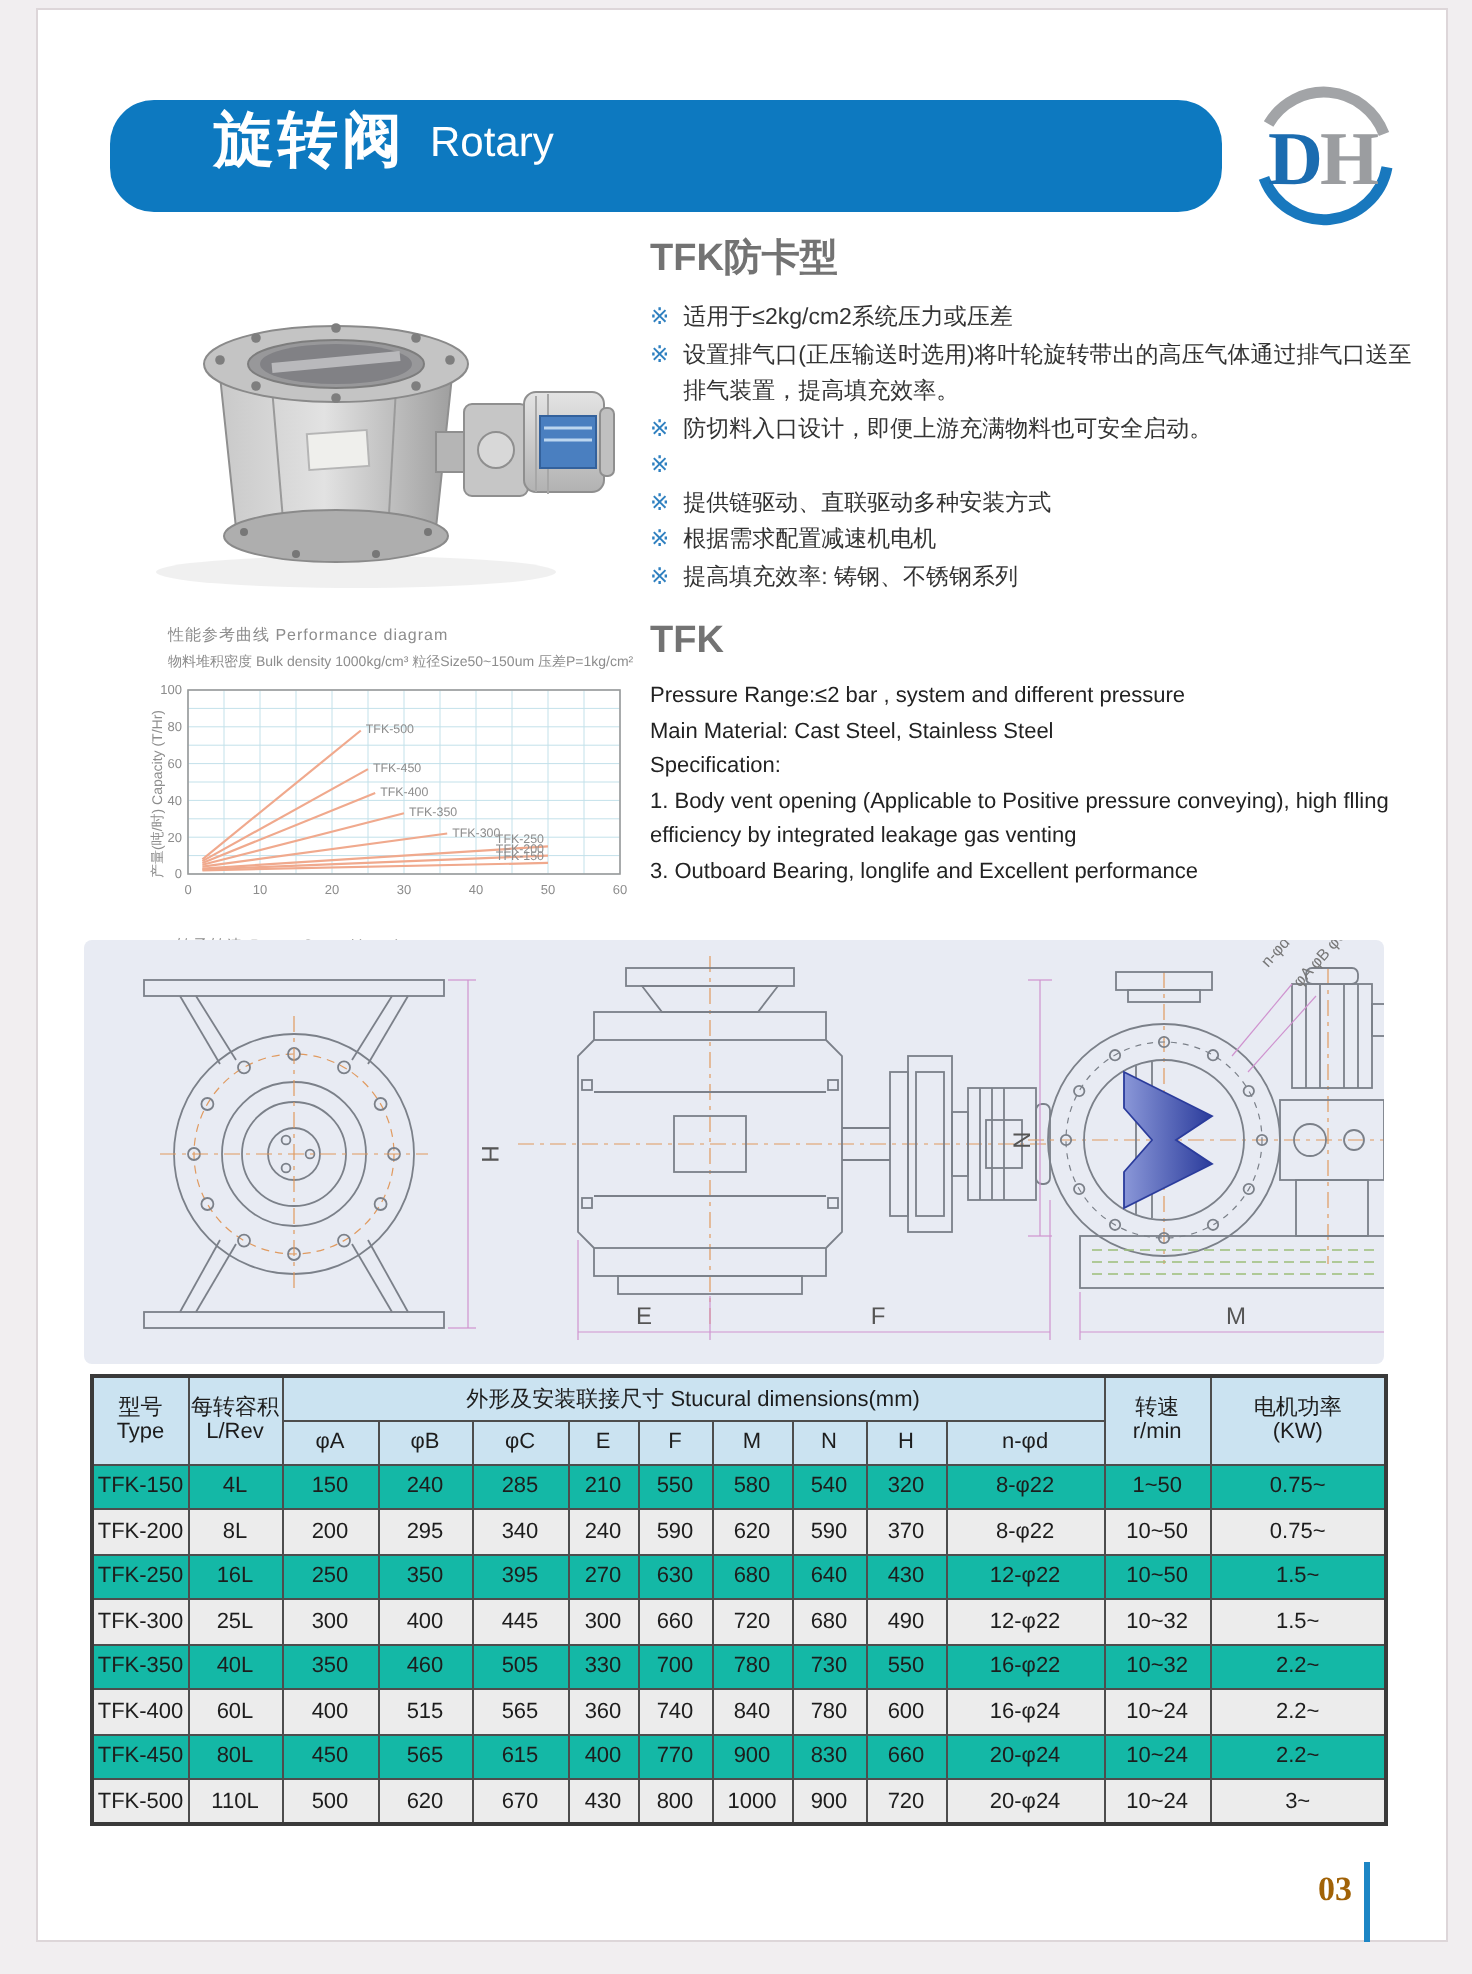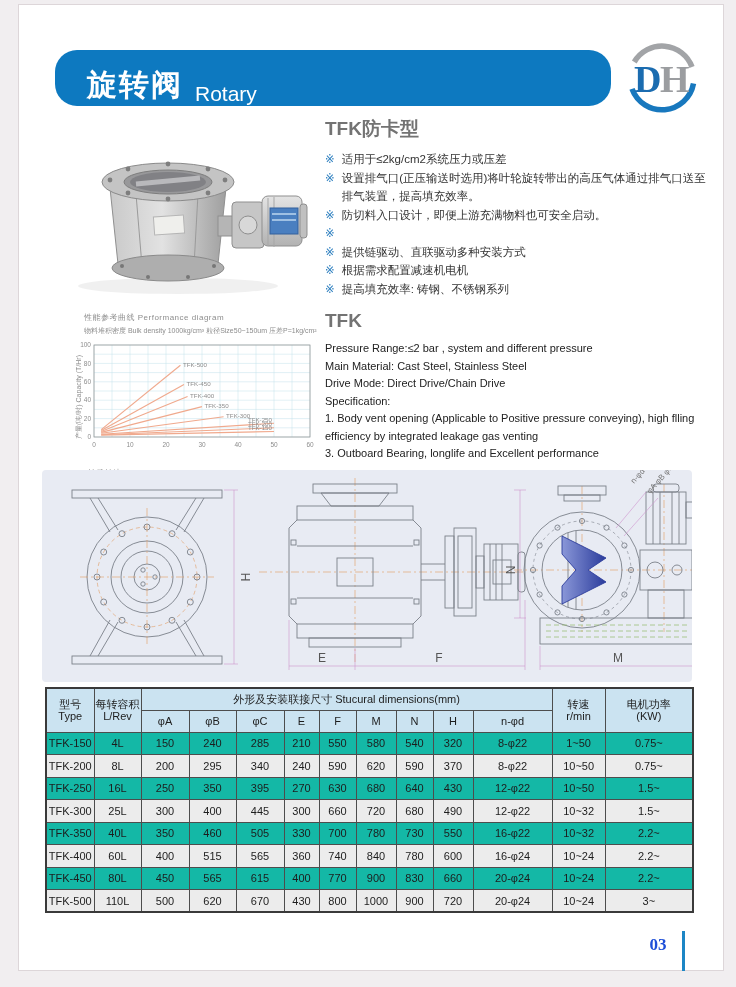--- a/index.html
+++ b/index.html
@@ -1,21 +1,21 @@
 <!DOCTYPE html>
 <html><head>
 <meta charset="utf-8">
 <style>
   *{margin:0;padding:0;box-sizing:border-box}
   html,body{width:736px;height:987px}
   body{position:relative;background:#f1eef0;font-family:"Liberation Sans","DejaVu Sans",sans-serif;overflow:hidden;color:#333}
   .page{position:absolute;left:18px;top:4px;width:706px;height:967px;background:#fff;border:1px solid #ddd6d9}
 
   
-  .banner{position:absolute;left:55px;top:50px;width:556px;height:56px;background:#0d79c0;border-radius:22px;display:flex;align-items:flex-end;padding-left:32px}
+  .banner{position:absolute;left:55px;top:50px;width:556px;height:56px;background:#0d79c0;border-radius:22px;display:flex;align-items:flex-start;padding-left:52px}
   .banner-cn{color:#fff;font-size:30px;font-weight:bold;letter-spacing:2px}
   .banner-en{color:#fff;font-size:21px;margin-left:12px;margin-top:10px}
   .logo{position:absolute;left:617px;top:38px;width:88px;height:80px}
 
   
   .photo{position:absolute;left:58px;top:136px;width:252px;height:164px}
 
   
   .right-col{position:absolute;left:325px;top:116px;width:385px}
   .sec-heading{color:#737373;font-size:19px;font-weight:bold;margin-bottom:8px}
@@ -41,21 +41,21 @@
   
   .table-wrap{position:absolute;left:45px;top:687px;width:647px}
   table.dims{border-collapse:collapse;width:647px;table-layout:fixed;font-size:11px;color:#1d1d1d;border:2px solid #3a3a3a;background:#14b8a6}
   table.dims th,table.dims td{border:1px solid #4d4d4d;text-align:center;font-weight:normal;padding:0}
   table.dims thead th{background:#cbe3f1;height:22px}
   table.dims thead .two-line{line-height:12.5px;font-size:11px}
   table.dims tbody tr{height:22.5px}
   table.dims tbody tr:nth-child(even) td{background:#ececec}
 
   
-  .page-num{position:absolute;left:640px;top:935px;width:36px;text-align:center;font-family:"Liberation Serif","DejaVu Serif",serif;font-weight:bold;font-size:17px;color:#1d4ed8}
+  .page-num{position:absolute;left:640px;top:935px;width:36px;text-align:right;font-family:"Liberation Serif","DejaVu Serif",serif;font-weight:bold;font-size:17px;color:#a16207}
   .footer-bar{position:absolute;left:682px;top:931px;width:3px;height:40px;background:#1d86c5}
 </style>
 </head>
 <body>
 
 <div class="page"></div>
 
 <div class="banner">
   <span class="banner-cn">旋转阀</span>
   <span class="banner-en">Rotary</span>
@@ -150,21 +150,20 @@
       <li>
         <span class="mark">※</span>
         <span>提高填充效率: 铸钢、不锈钢系列</span>
       </li>
     </ul>
   <div class="specs">
     <div class="sec-heading">TFK</div>
     <div id="spec-lines">
         <div class="spec-line">Pressure Range:≤2 bar , system and different pressure</div>
         <div class="spec-line">Main Material: Cast Steel, Stainless Steel</div>
-        <div class="spec-line">Drive Mode: Direct Drive/Chain Drive</div>
         <div class="spec-line">Specification:</div>
         <div class="spec-line">1. Body vent opening (Applicable to Positive pressure conveying), high flling efficiency by integrated leakage gas venting</div>
         <div class="spec-line">3. Outboard Bearing, longlife and Excellent performance</div>
       </div>
   </div>
 </div>
 
 <div class="chart-block">
   <div class="chart-title">性能参考曲线  Performance diagram</div>
   <div class="chart-sub">物料堆积密度 Bulk density 1000kg/cm³  粒径Size50~150um  压差P=1kg/cm²</div>

